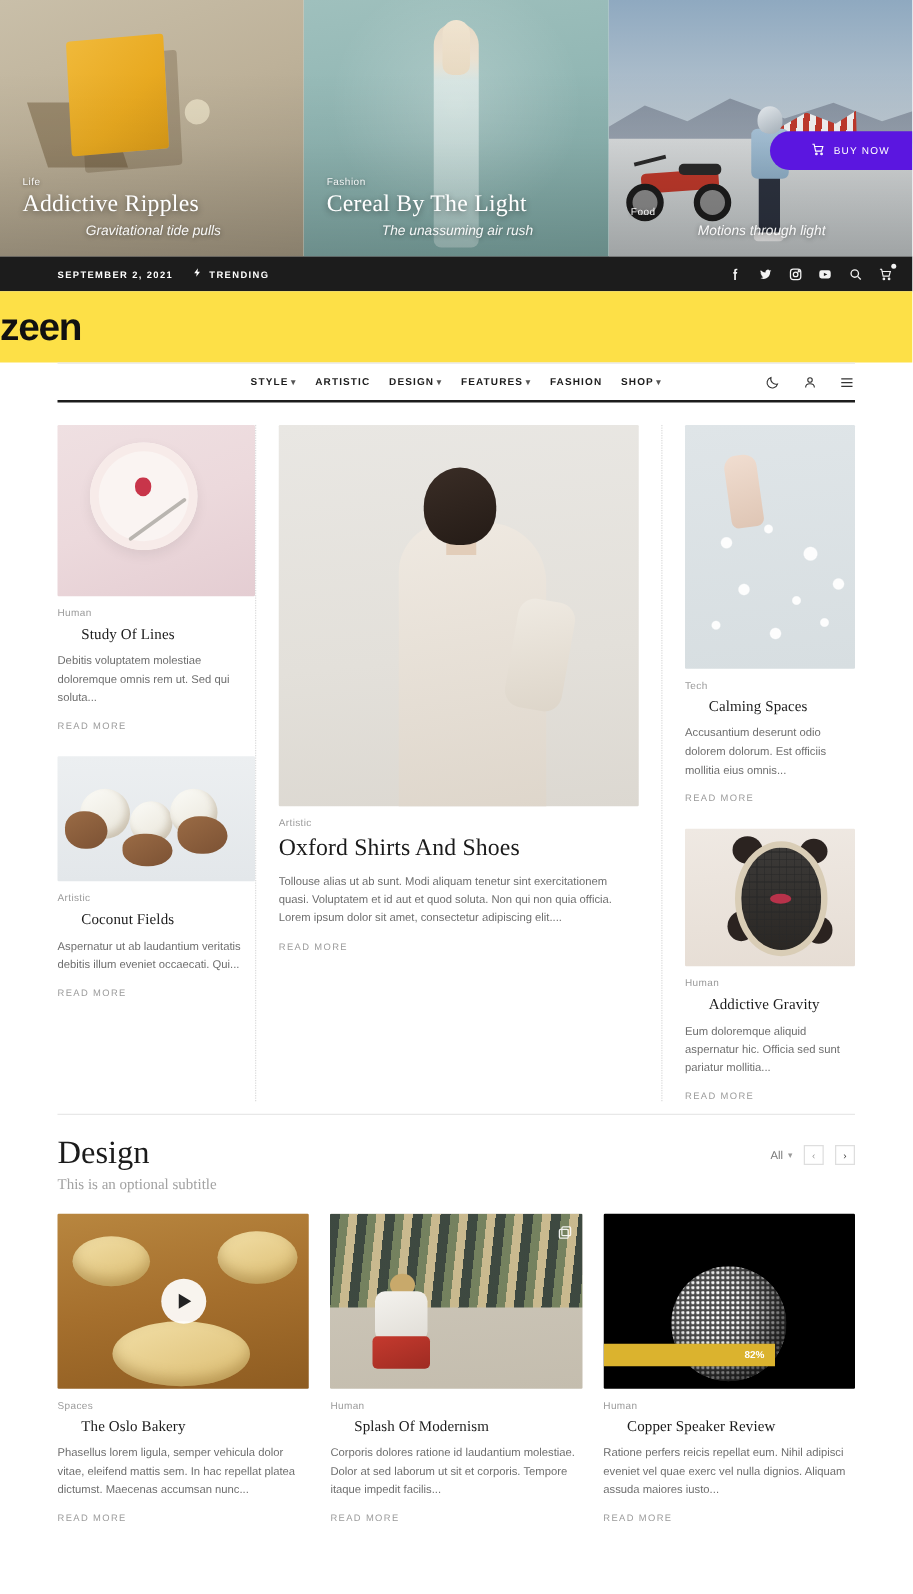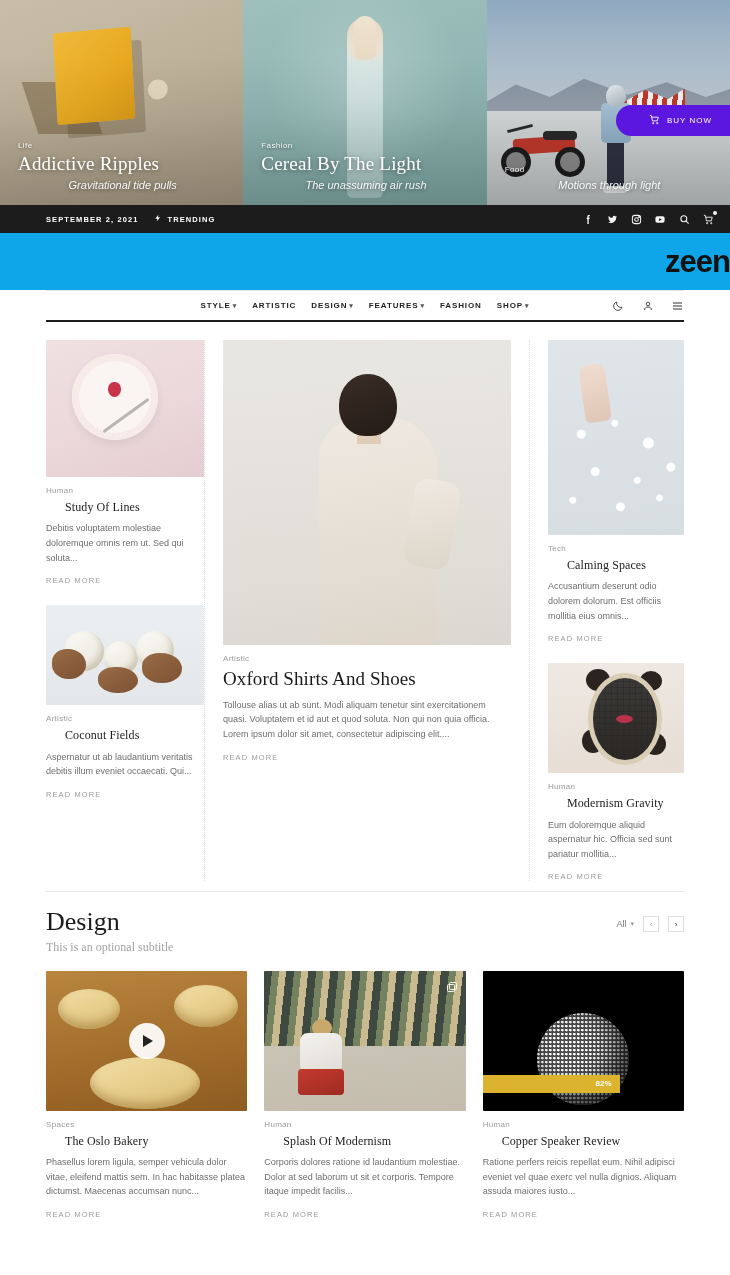--- a/index.html
+++ b/index.html
@@ -85,21 +85,21 @@
     padding: 0 16px 0 46px; color:#fff; }
   .tb-date { font-size: 7.5px; font-weight: 700; letter-spacing: 1.1px; }
   .tb-trend { font-size: 7.5px; font-weight: 700; letter-spacing: 1.1px; margin-left: 16px;
     display:flex; align-items:center; gap:5px; }
   .tb-icons { margin-left:auto; display:flex; align-items:center; gap: 12px; }
   .tb-icons .ic { width: 12px; height: 12px; display:flex; align-items:center; justify-content:center; color:#fff; opacity:.95; }
   .cart-badge { position:relative; }
   .cart-badge::after { content:""; position:absolute; right:-3px; top:-2px; width:4px; height:4px; border-radius:50%; background:#fff; }
 
   
-  .brand-wrap { height: 57px; display:flex; align-items:center; justify-content:flex-end; background:#0ea5e9; }
+  .brand-wrap { height: 57px; display:flex; align-items:center; justify-content:flex-start; background:#fde047; }
   .brand { font-size: 31px; font-weight: 700; letter-spacing: -1px; color:#111; }
 
   
   .nav-outer { padding: 0 46px; }
   .nav { border-top: 1px solid #e6e6e6; border-bottom: 2px solid #1d1d1d;
     height: 32px; display:flex; align-items:center; position:relative; }
   .nav-items { display:flex; gap: 15px; margin: 0 auto; }
   .nav-item { font-size: 8px; font-weight: 700; letter-spacing: .9px; color:#1d1d1d;
     display:flex; align-items:center; gap: 2px; }
   .caret { font-size: 7px; opacity:.75; }
@@ -446,21 +446,21 @@
       <div class="thumb tb-tennis">
         <div class="curl" style="left:38px;top:6px;width:24px;height:22px;"></div>
         <div class="curl" style="left:92px;top:8px;width:22px;height:20px;"></div>
         <div class="curl" style="left:34px;top:66px;width:22px;height:24px;"></div>
         <div class="curl" style="left:96px;top:70px;width:22px;height:22px;"></div>
         <div class="racket"></div>
         <div class="lips"></div>
       </div>
       <div class="art">
         <div class="art-cat">Human</div>
-        <div class="art-title t-sm">Modernism Gravity</div>
+        <div class="art-title t-sm">Addictive Gravity</div>
         <div class="art-ex">Eum doloremque aliquid aspernatur hic. Officia sed sunt pariatur mollitia...</div>
         <div class="read-more">READ MORE</div>
       </div>
     </div>
   </div>
 
   <div class="sec-wrap">
     <div class="sec-top">
       <div class="sec-left">
         <div class="sec-title">Design</div>
@@ -483,21 +483,21 @@
           <div class="bowl" style="left:12px;top:18px;width:62px;height:40px;"></div>
           <div class="bowl" style="left:128px;top:14px;width:64px;height:42px;"></div>
           <div class="bowl" style="left:44px;top:86px;width:110px;height:52px;"></div>
           <div class="play-btn">
               <div class="tri"></div>
             </div>
         </div>
         <div class="art">
           <div class="art-cat">Spaces</div>
           <div class="art-title t-sm">The Oslo Bakery</div>
-          <div class="art-ex">Phasellus lorem ligula, semper vehicula dolor vitae, eleifend mattis sem. In hac habitasse platea dictumst. Maecenas accumsan nunc...</div>
+          <div class="art-ex">Phasellus lorem ligula, semper vehicula dolor vitae, eleifend mattis sem. In hac repellat platea dictumst. Maecenas accumsan nunc...</div>
           <div class="read-more">READ MORE</div>
         </div>
       </div>
 
       <div class="card">
         <div class="thumb tb-model">
           <div class="mstripes"></div>
           <div class="msub">
               <div class="bun"></div>
               <div class="torso"></div>

